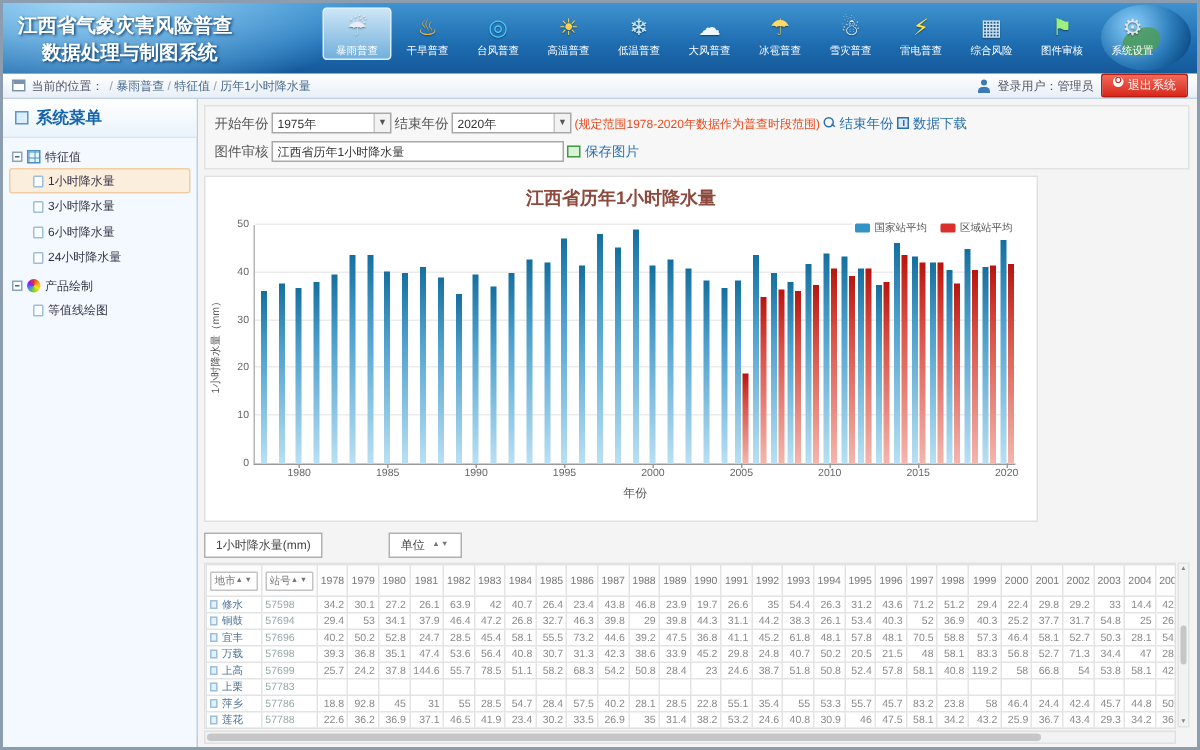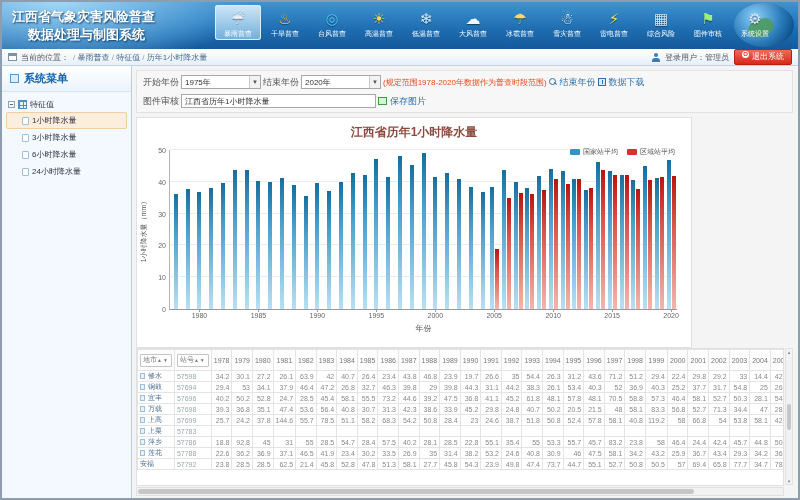--- a/index.html
+++ b/index.html
@@ -235,20 +235,31 @@
             </div>
             <div class="item">
               <span class="page"></span>
               <span class="ilabel">6小时降水量</span>
             </div>
             <div class="item">
               <span class="page"></span>
               <span class="ilabel">24小时降水量</span>
             </div>
           </div>
+          <div class="group">
+            <div class="group-head">
+              <span class="expander"></span>
+              <span class="gicon-palette"></span>
+              <span class="glabel">产品绘制</span>
+            </div>
+            <div class="item">
+              <span class="page"></span>
+              <span class="ilabel">等值线绘图</span>
+            </div>
+          </div>
         </div>
     </div>
 
     <div class="main">
 
       <div class="filters">
         <div class="frow">
           <span>开始年份</span>
           <span class="selectbox">
             <span>1975年</span>
@@ -468,20 +479,29 @@
                 <div class="bar reg" style="height: 83%;"></div>
               </div>
               <div class="slot">
                 <div class="bar nat" style="height: 94%;"></div>
                 <div class="bar reg" style="height: 83.4%;"></div>
               </div>
             </div>
           </div>
       </div>
 
+      <div class="table-controls">
+        <span class="ctrlbox">
+          <span>1小时降水量(mm)</span>
+        </span>
+        <span class="ctrlbox">
+          <span>单位</span>
+          <span class="dd">▲▼</span>
+        </span>
+      </div>
 
       <div class="table-area">
         <div class="table-wrap">
           <table id="dtable">
               <colgroup>
                 <col style="width: 46px;">
                 <col style="width: 40px;">
                 <col style="width: 21px;">
                 <col style="width: 21px;">
                 <col style="width: 21px;">

